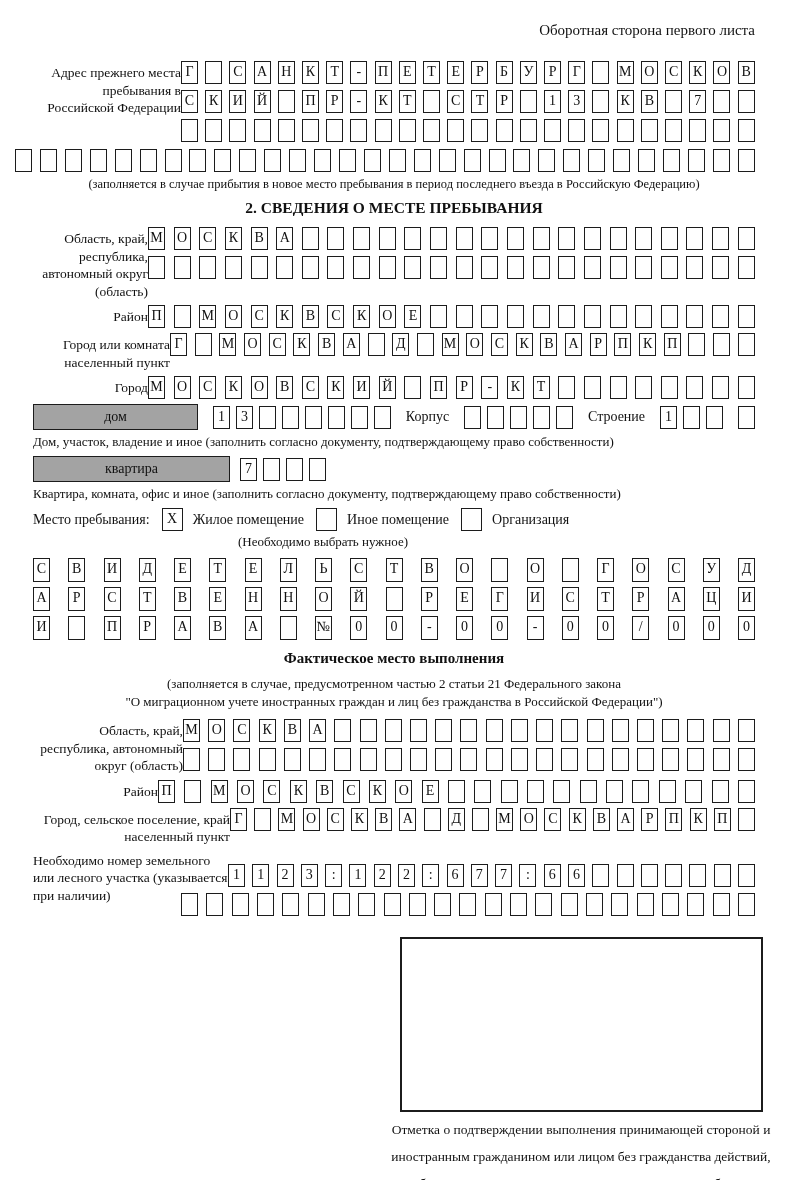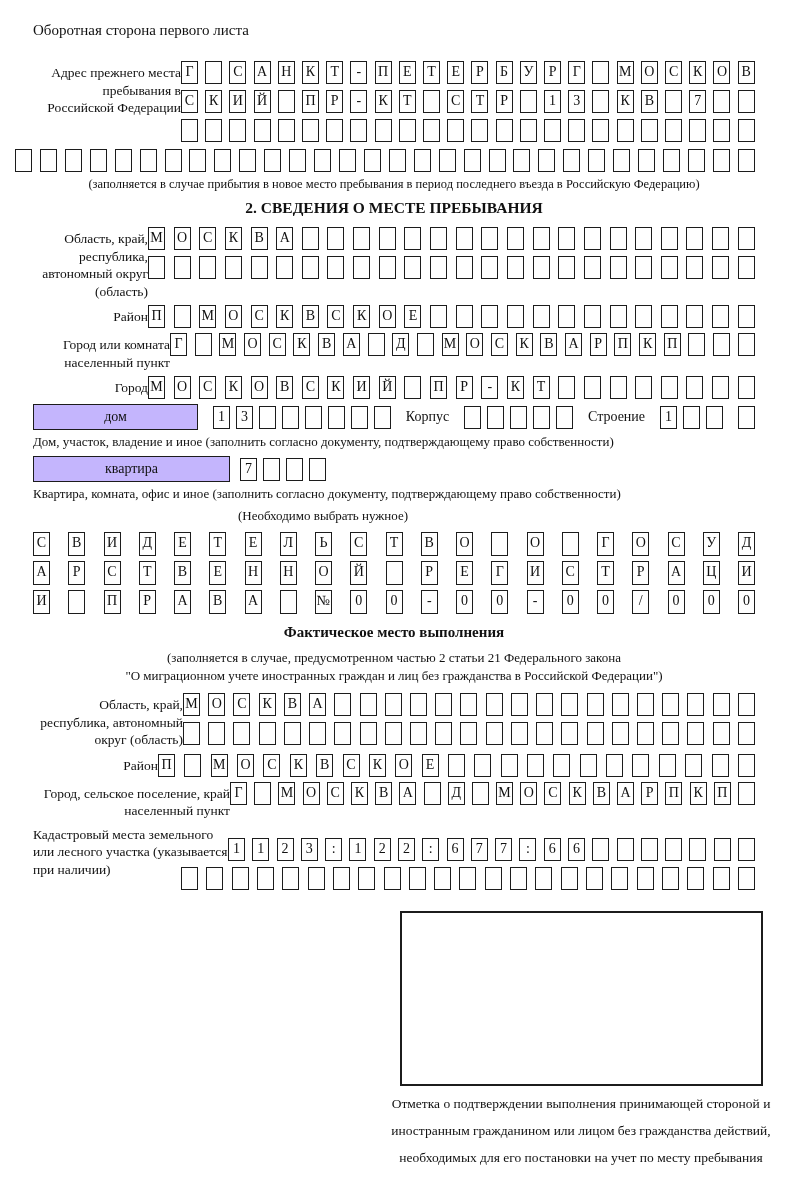--- a/index.html
+++ b/index.html
@@ -3,21 +3,21 @@
 <meta charset="utf-8">
 <style>
   * { box-sizing: border-box; margin: 0; padding: 0; }
   html,body { background:#ffffff; }
   body {
     width: 800px; height: 1180px; margin: 0 auto; overflow: hidden;
     color: #111; font-family: "Liberation Serif", "DejaVu Serif", serif;
   }
   .page { padding: 22px 45px 0 33px; position: relative; width: 800px; height: 1180px; }
 
-  .header-note { text-align: left; font-size: 15px; margin-bottom: 22px; }
+  .header-note { text-align: right; font-size: 15px; margin-bottom: 22px; }
 
   .field { display: flex; margin-bottom: 5px; }
   .lab { font-size: 13.5px; line-height: 17.5px; flex: none; padding-top: 3px; text-align: right; }
   .lab-prev     { width: 148px; }
   .lab-s2       { width: 115px; }
   .lab-city2    { width: 137px; }
   .lab-doc      { width: 221px; }
   .lab-region3  { width: 150px; }
   .lab-district3{ width: 125px; }
   .lab-city3    { width: 197px; }
@@ -29,21 +29,21 @@
     text-align: center; font-size: 14px; line-height: 20px; background: #fff;
   }
   .fullrow { margin-left: -18px; margin-top: 7px; }
 
   .caption { font-size: 12.5px; text-align: center; margin: 5px 0 7px; }
   .sec-title { font-weight: bold; font-size: 15.5px; text-align: center; margin: 6px 0 10px; }
 
   .houserow { display: flex; justify-content: space-between; align-items: center; margin: 2px 0 4px; }
   .wbox {
     flex: none; border: 1.6px solid #1c1c1c; height: 26px; text-align: center;
-    font-size: 14px; line-height: 23px; background: #c4b5fd;
+    font-size: 14px; line-height: 23px; background: #a3a3a3;
   }
   .w-dom { width: 165px; }
   .w-kv  { width: 197px; }
   .inl-lab { font-size: 14px; flex: none; }
   .cellgroup { display: flex; gap: 6px; flex: none; }
 
   .small-cap { font-size: 13px; margin: 2px 0 6px; }
 
   .aptrow { display: flex; align-items: center; margin: 2px 0 4px; }
   .aptrow .cellgroup { margin-left: 10px; }
@@ -388,20 +388,29 @@
     <div class="wbox w-kv">квартира</div>
     <div class="cellgroup">
         <span class="cell">7</span>
         <span class="cell"></span>
         <span class="cell"></span>
         <span class="cell"></span>
       </div>
   </div>
   <div class="small-cap">Квартира, комната, офис и иное (заполнить согласно документу, подтверждающему право собственности)</div>
 
+  <div class="stayrow">
+    <span class="stay-lab">Место пребывания:</span>
+    <span class="cb">X</span>
+    <span class="cb-lab">Жилое помещение</span>
+    <span class="cb"></span>
+    <span class="cb-lab">Иное помещение</span>
+    <span class="cb"></span>
+    <span class="cb-lab">Организация</span>
+  </div>
   <div class="hint">(Необходимо выбрать нужное)</div>
 
   <div class="field">
     <div class="rows doc-rows">
       <div class="cellrow">
           <span class="cell">С</span>
           <span class="cell">В</span>
           <span class="cell">И</span>
           <span class="cell">Д</span>
           <span class="cell">Е</span>
@@ -586,21 +595,21 @@
           <span class="cell">Р</span>
           <span class="cell">П</span>
           <span class="cell">К</span>
           <span class="cell">П</span>
           <span class="cell"></span>
         </div>
     </div>
   </div>
 
   <div class="field-cad">
-    <div class="lab-cad">Кадастровый места земельного или лесного участка (указывается при наличии)</div>
+    <div class="lab-cad">Необходимо номер земельного или лесного участка (указывается при наличии)</div>
     <div class="cad-rows">
       <div class="cellrow cad-indent">
           <span class="cell">1</span>
           <span class="cell">1</span>
           <span class="cell">2</span>
           <span class="cell">3</span>
           <span class="cell">:</span>
           <span class="cell">1</span>
           <span class="cell">2</span>
           <span class="cell">2</span>

